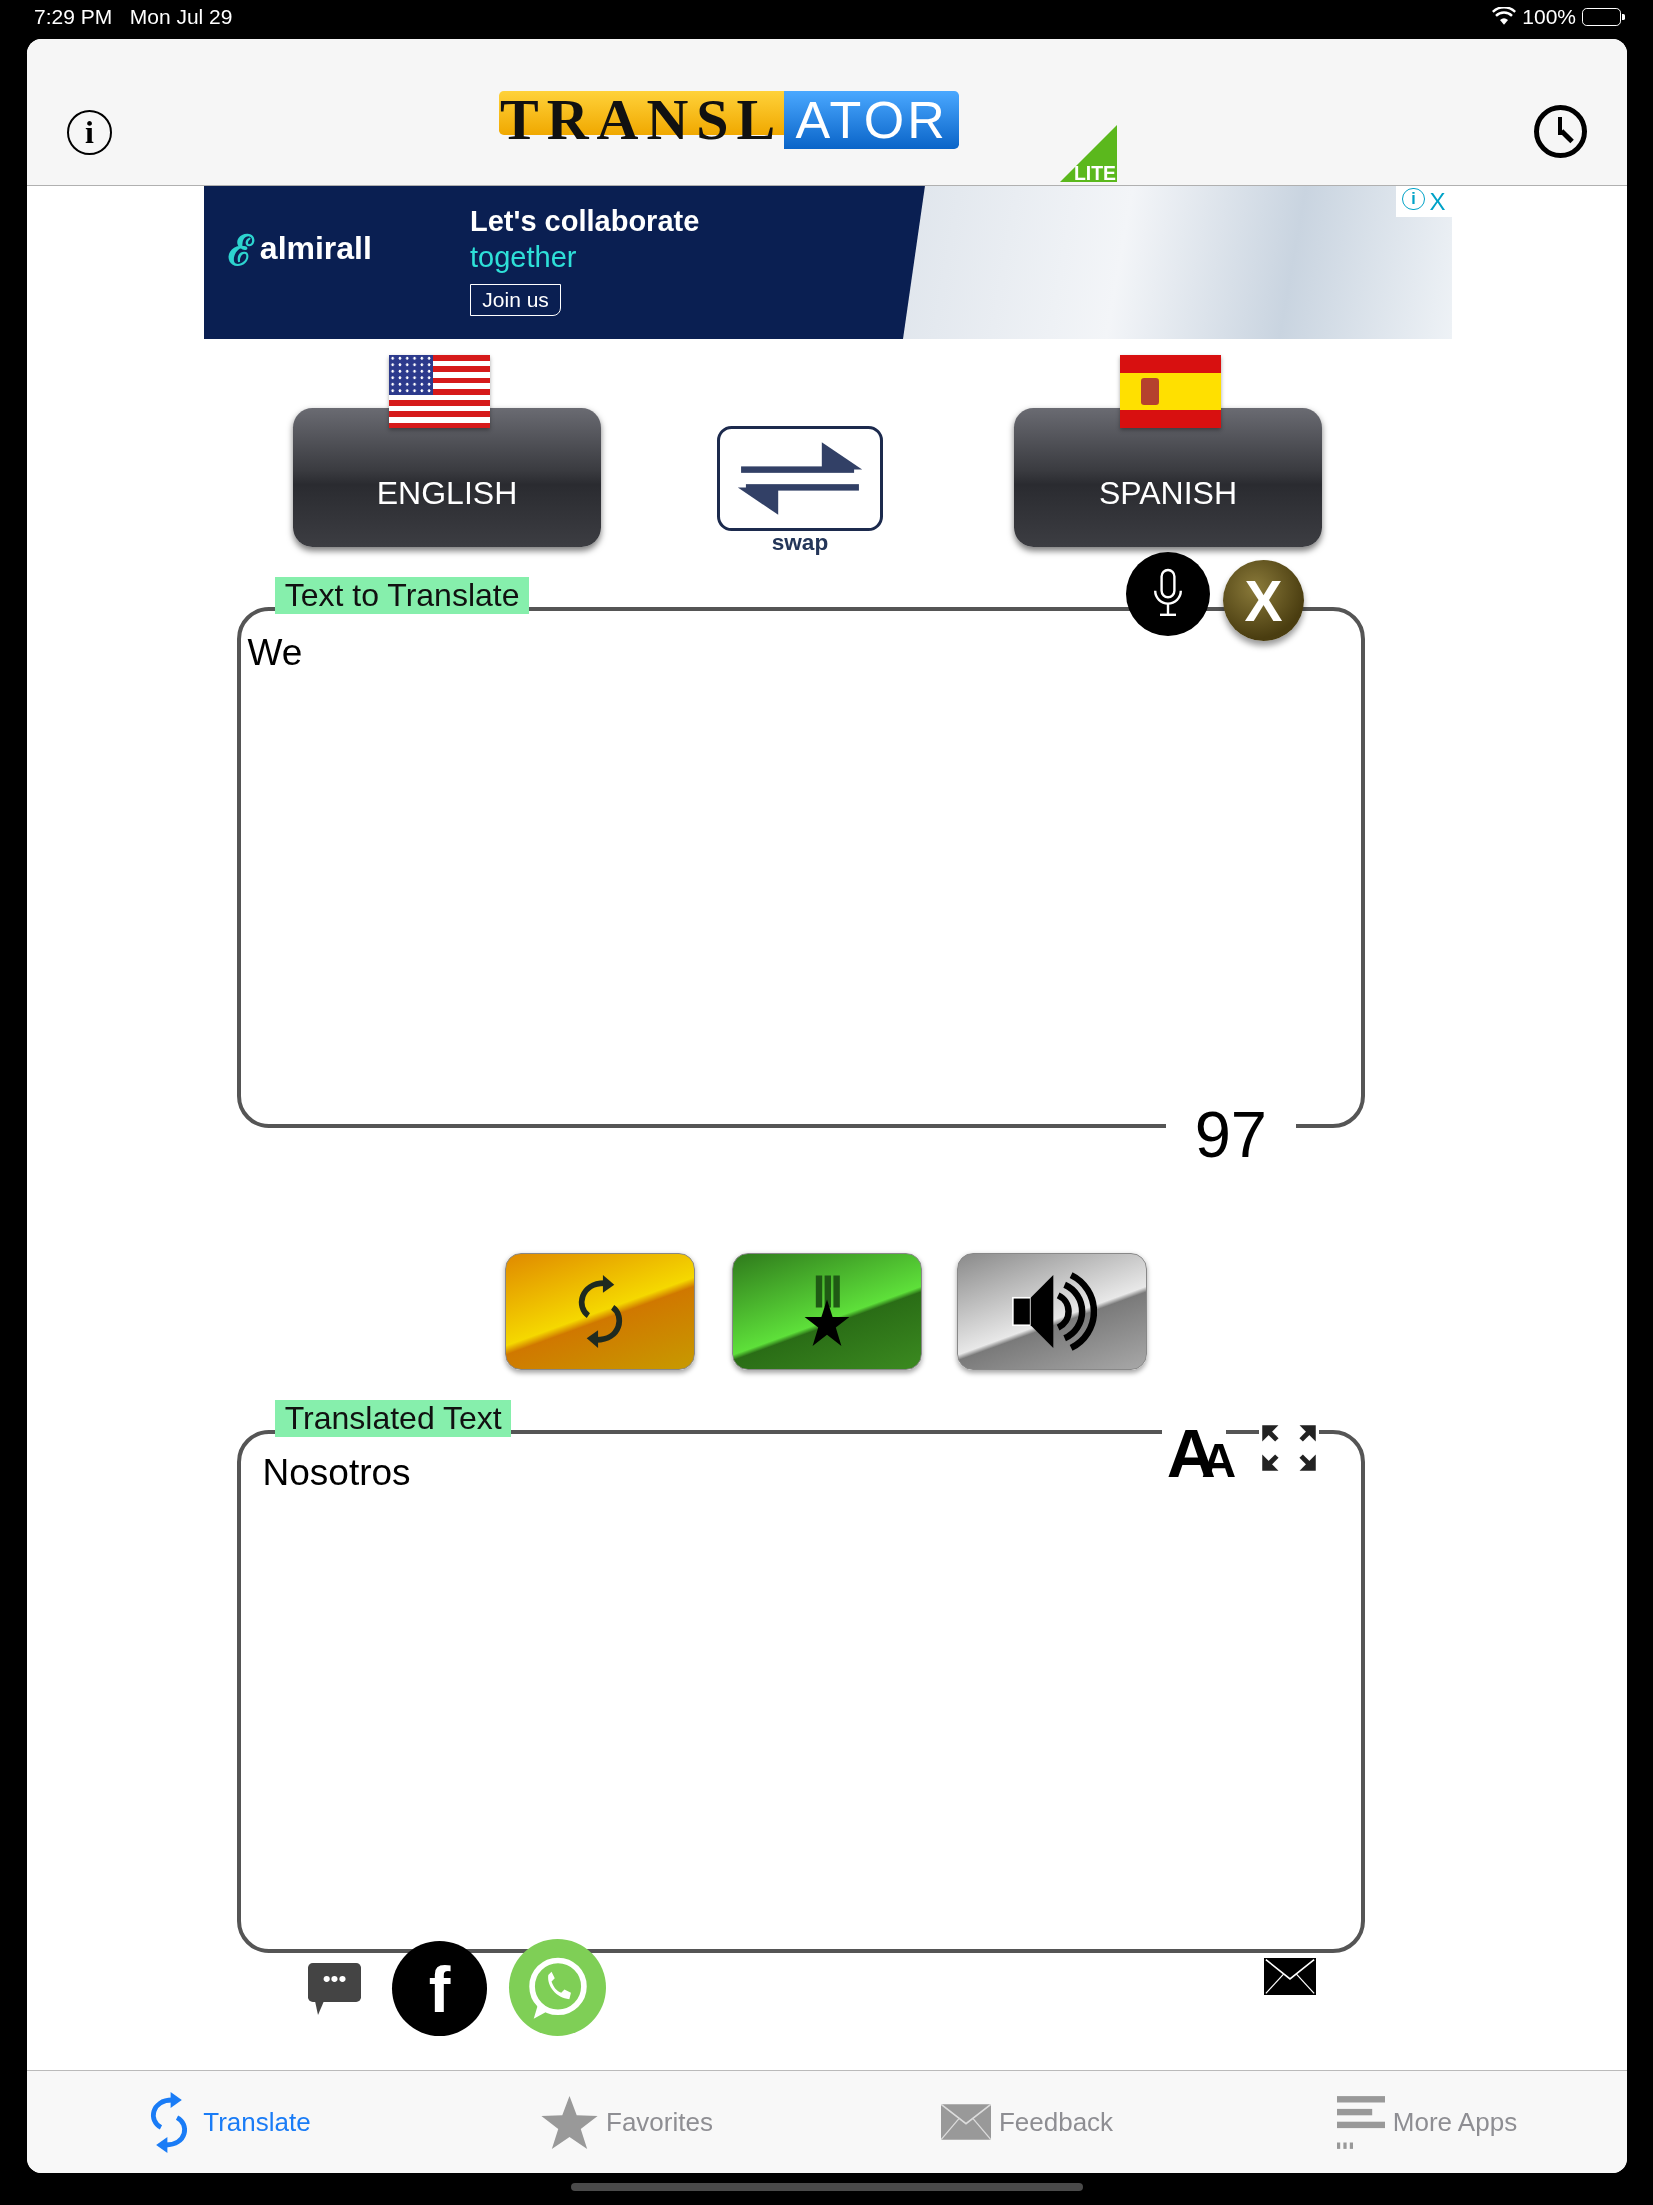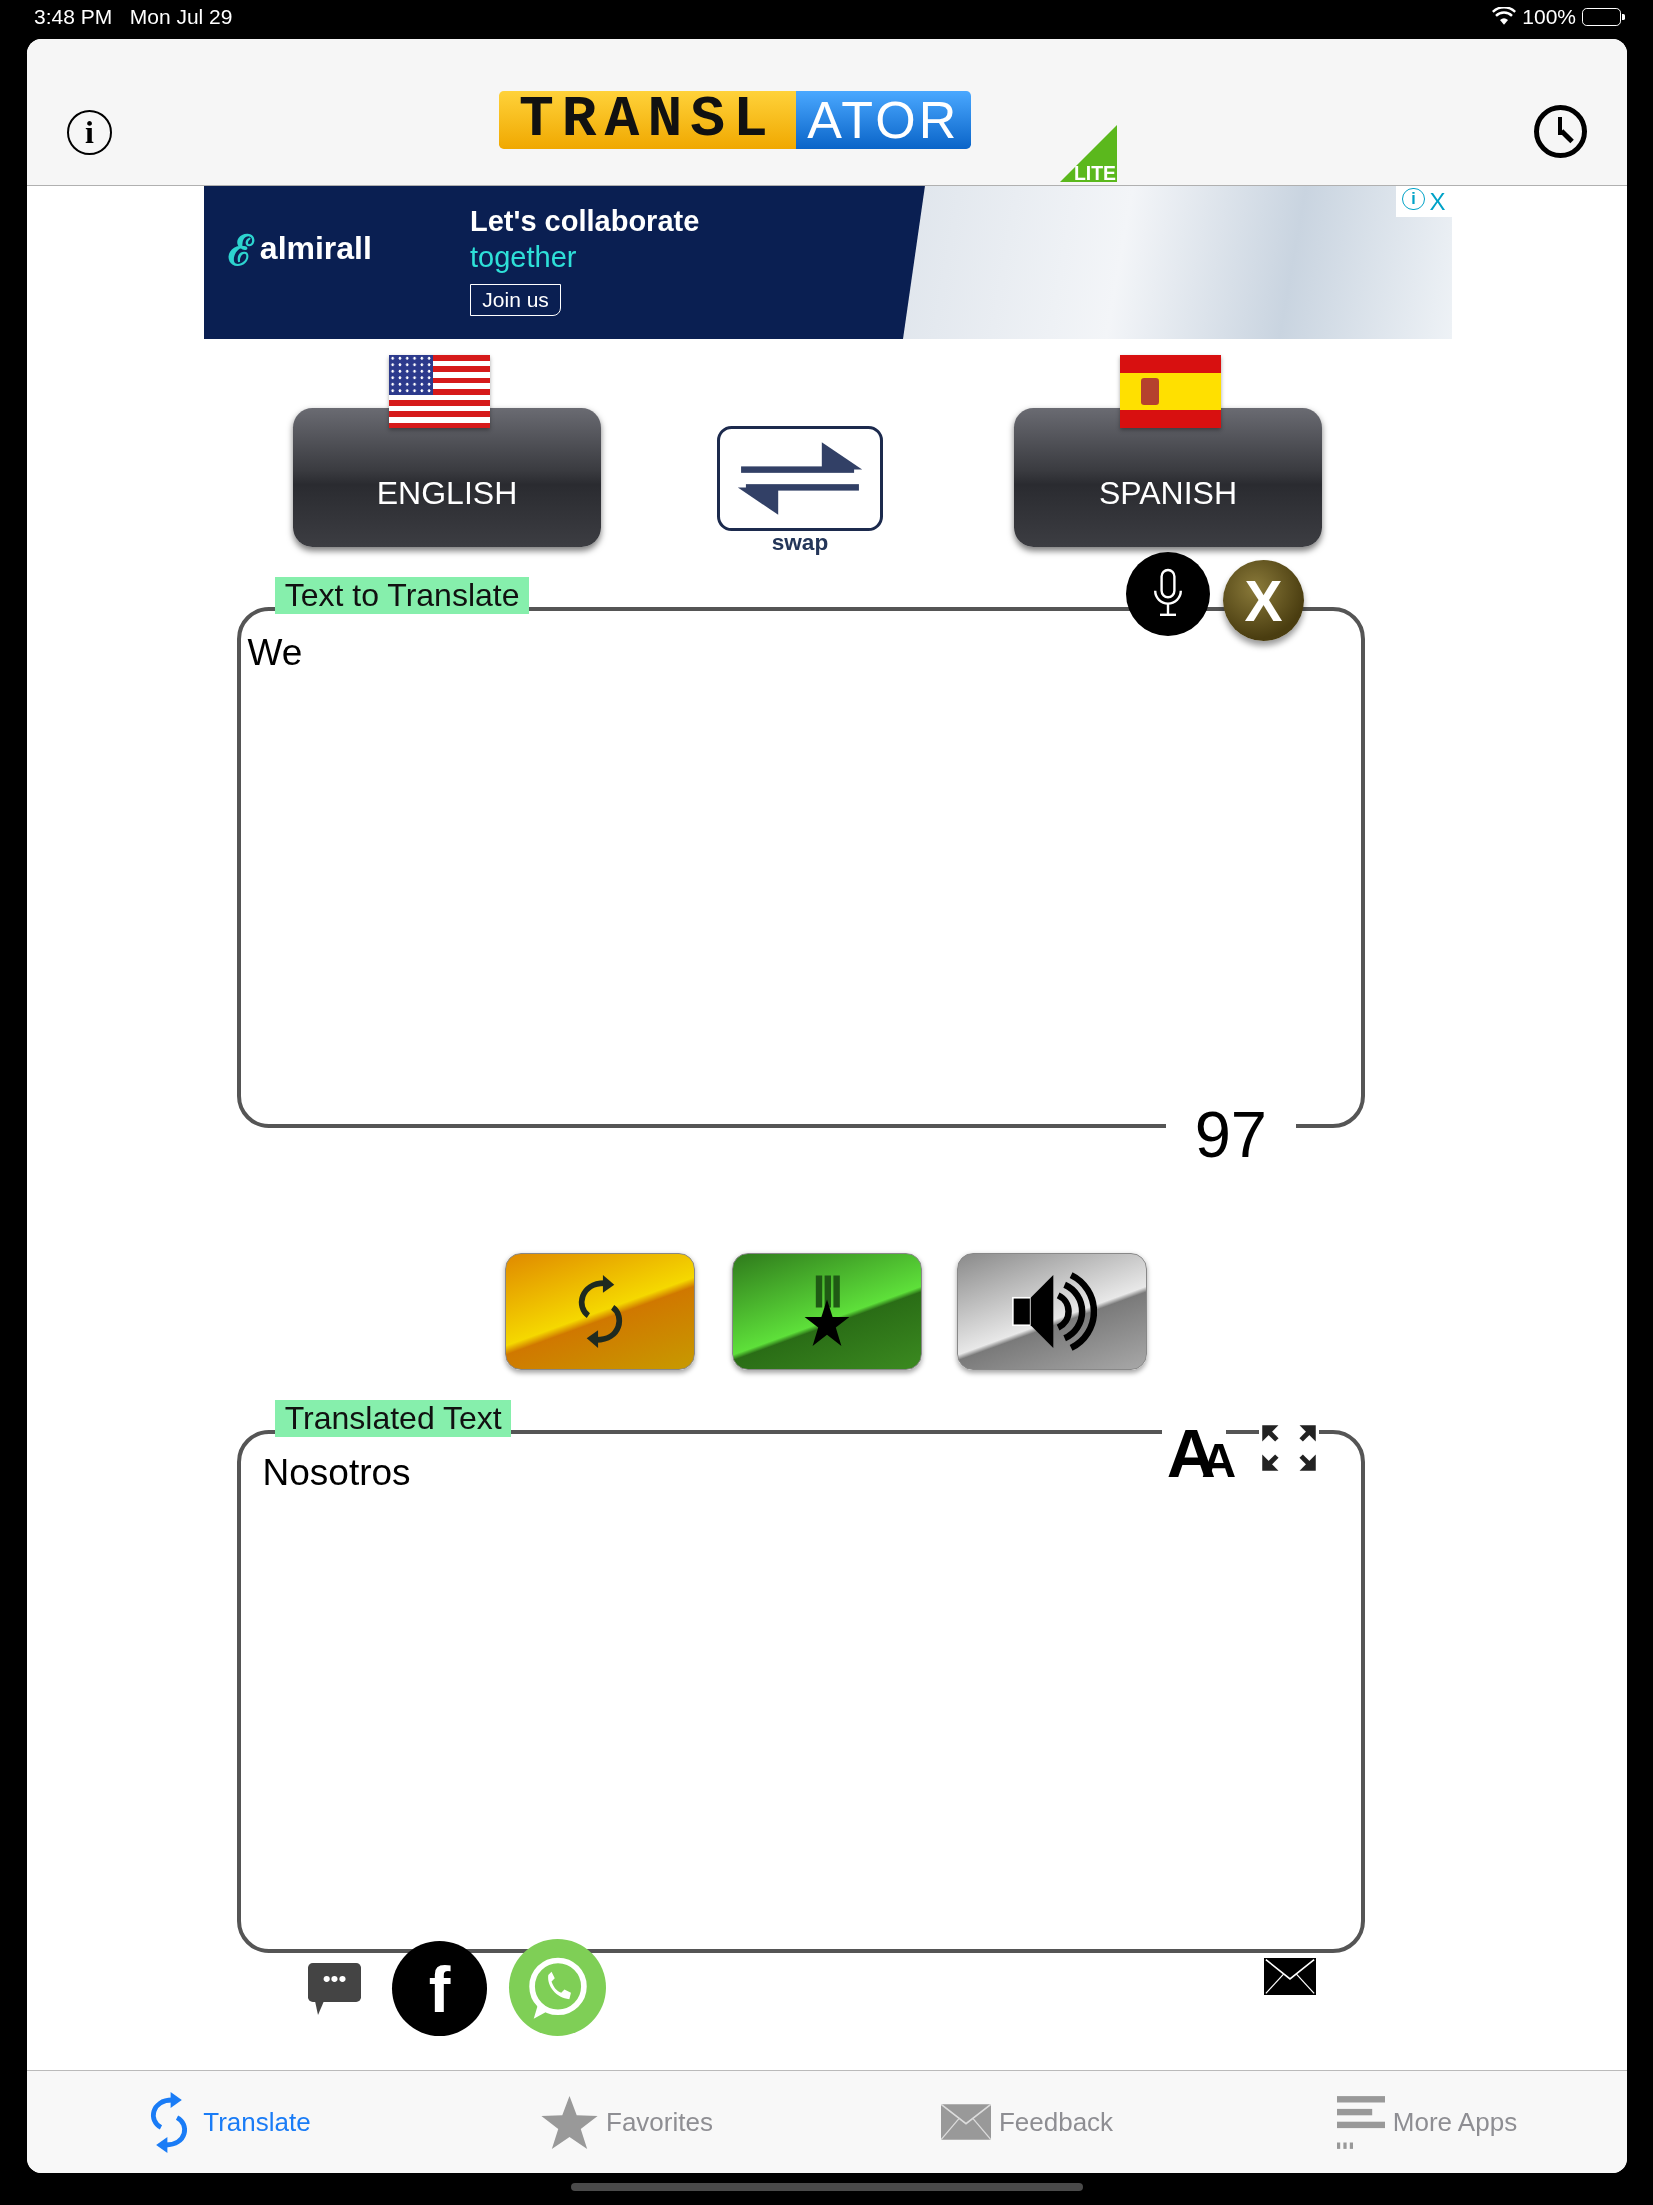--- a/index.html
+++ b/index.html
@@ -11,21 +11,21 @@
   .battery::after { content: ""; position: absolute; right: -4.8px; top: 4.8px; width: 2.4px; height: 6.5px; background: #fff; border-radius: 0 1.6px 1.6px 0; }
   .battery .fill { width: 100%; height: 100%; background: #fff; border-radius: 2.4px; }
 
   .screen { position: absolute; left: 27px; top: 39px; width: 1600px; height: 2134px; background: #fff; border-radius: 14.5px; overflow: hidden; }
   .navbar { position: absolute; left: 0; top: 0; width: 100%; height: 147px; background: #f6f6f6; border-bottom: 1.6px solid #b0b0b0; }
   .info-btn { position: absolute; left: 40px; top: 71px; width: 45px; height: 45px; border: 2.4px solid #000; border-radius: 50%; display: flex; align-items: center; justify-content: center; font-family: "Liberation Serif", serif; font-size: 32px; font-weight: bold; }
   .history-btn { position: absolute; right: 40px; top: 66px; width: 53px; height: 53px; border: 5.7px solid #000; border-radius: 50%; }
   .history-btn .h1 { position: absolute; left: 18.6px; top: 6.5px; width: 4.8px; height: 18px; background: #000; }
   .history-btn .h2 { position: absolute; left: 20px; top: 21px; width: 4.8px; height: 14.5px; background: #000; transform: rotate(-45deg); transform-origin: top; }
   .logo { position: absolute; left: 472px; top: 52px; height: 89px; display: flex; }
-  .logo .yellow { background: linear-gradient(#ffd23a, #f0a800); color: #111; font-weight: bold; font-size: 58px; padding: 0 20px; height: 58px; line-height: 58px; border-radius: 4.8px 0 0 4.8px; letter-spacing: 8px; font-family: Liberation Mono, monospace; }
+  .logo .yellow { background: linear-gradient(#ffd23a, #f0a800); color: #111; font-weight: bold; font-size: 58px; padding: 0 1px; height: 44px; line-height: 58px; border-radius: 4.8px 0 0 4.8px; letter-spacing: 8px; font-family: Liberation Serif, serif; }
   .logo .blue { background: linear-gradient(#4aa8ff, #0a64c8); color: #fff; font-weight: normal; font-size: 52px; padding: 0 11.3px; height: 58px; line-height: 58px; border-radius: 0 4.8px 4.8px 0; letter-spacing: 3.2px; }
   .logo .lite { position: absolute; left: 561px; top: 34px; width: 0; height: 0; border-left: 57px solid transparent; border-bottom: 57px solid #5bb81d; }
   .logo .lite-txt { position: absolute; left: 575px; top: 71px; font-size: 19.4px; font-weight: bold; color: #fff; }
 
   .ad { position: absolute; left: 177px; top: 147px; width: 1248px; height: 153px; background: #0a1f52; overflow: hidden; }
   .ad .photo { position: absolute; left: 699px; top: 0; width: 549px; height: 153px; background: linear-gradient(100deg, #dfe5ec 0%, #f3f5f8 40%, #c9d4e0 70%, #eef2f6 100%); clip-path: polygon(4% 0, 100% 0, 100% 100%, 0 100%); }
   .ad .brand { position: absolute; left: 24px; top: 34px; color: #fff; font-size: 32px; font-weight: bold; display: flex; align-items: center; gap: 6.5px; }
   .ad .brand .mark { color: #2dd4cf; font-size: 42px; }
   .ad .headline { position: absolute; left: 266px; top: 19.4px; color: #fff; font-size: 29px; font-weight: bold; }
   .ad .headline2 { position: absolute; left: 266px; top: 55px; color: #2ee0d8; font-size: 29px; font-weight: normal; }
@@ -78,21 +78,21 @@
 
   .tabbar { position: absolute; left: 0; bottom: 0; width: 100%; height: 103px; background: #f8f8f8; border-top: 1.6px solid #bbb; display: flex; }
   .tab { flex: 1; display: flex; align-items: center; justify-content: center; gap: 8px; font-size: 26px; color: #8e8e93; }
   .tab.active { color: #1a7cf6; }
   .home-indicator { position: absolute; left: 571px; top: 2183px; width: 512px; height: 8px; border-radius: 4px; background: #4a4a4a; }
 </style>
 </head>
 <body>
 
 <div class="statusbar">
-  <span class="time"><span>3:48 PM</span>&nbsp;&nbsp;&nbsp;<span>Mon Jul 29</span></span>
+  <span class="time"><span>7:29 PM</span>&nbsp;&nbsp;&nbsp;<span>Mon Jul 29</span></span>
   <span class="right">
     <svg width="24" height="19.4" viewBox="0 0 30 24">
         <path d="M15 22 L10 16 A8 8 0 0 1 20 16 Z" fill="#fff"></path>
         <path d="M5 11 A14 14 0 0 1 25 11" stroke="#fff" stroke-width="3" fill="none"></path>
         <path d="M1 6 A20 20 0 0 1 29 6" stroke="#fff" stroke-width="3" fill="none"></path>
       </svg>
     <span>100%</span>
     <span class="battery"><span class="fill"></span></span>
   </span>
 </div>

